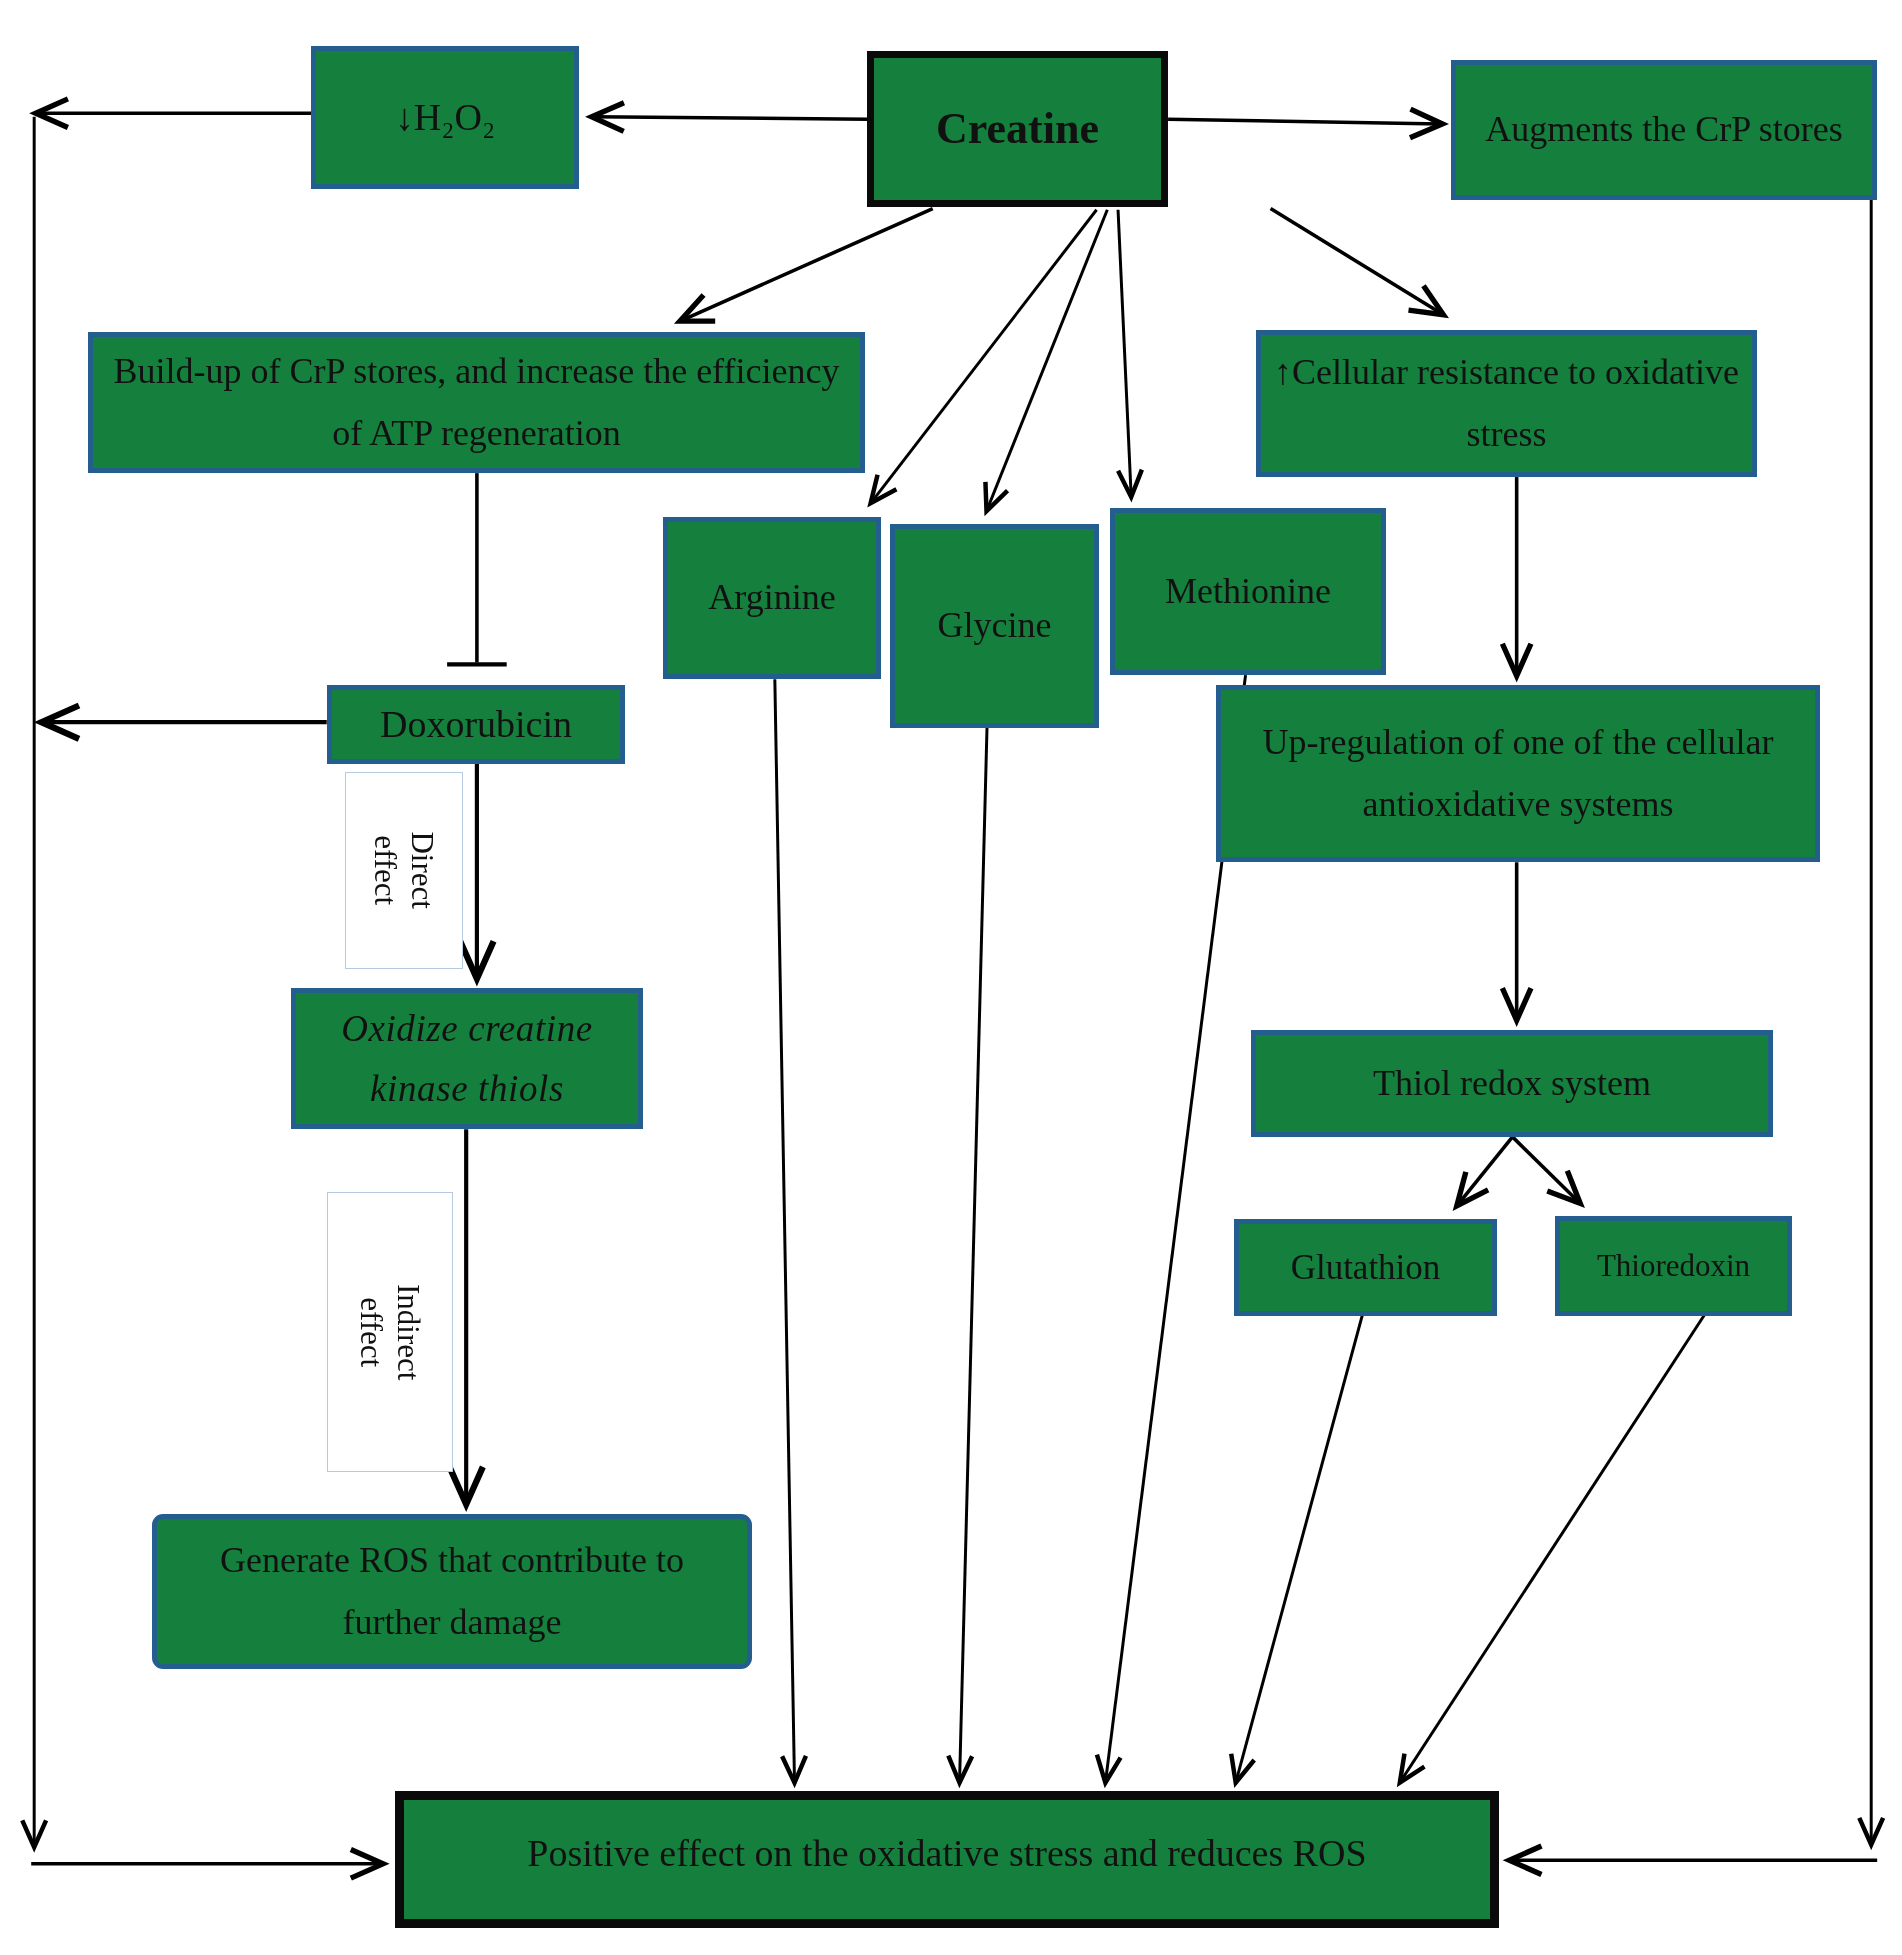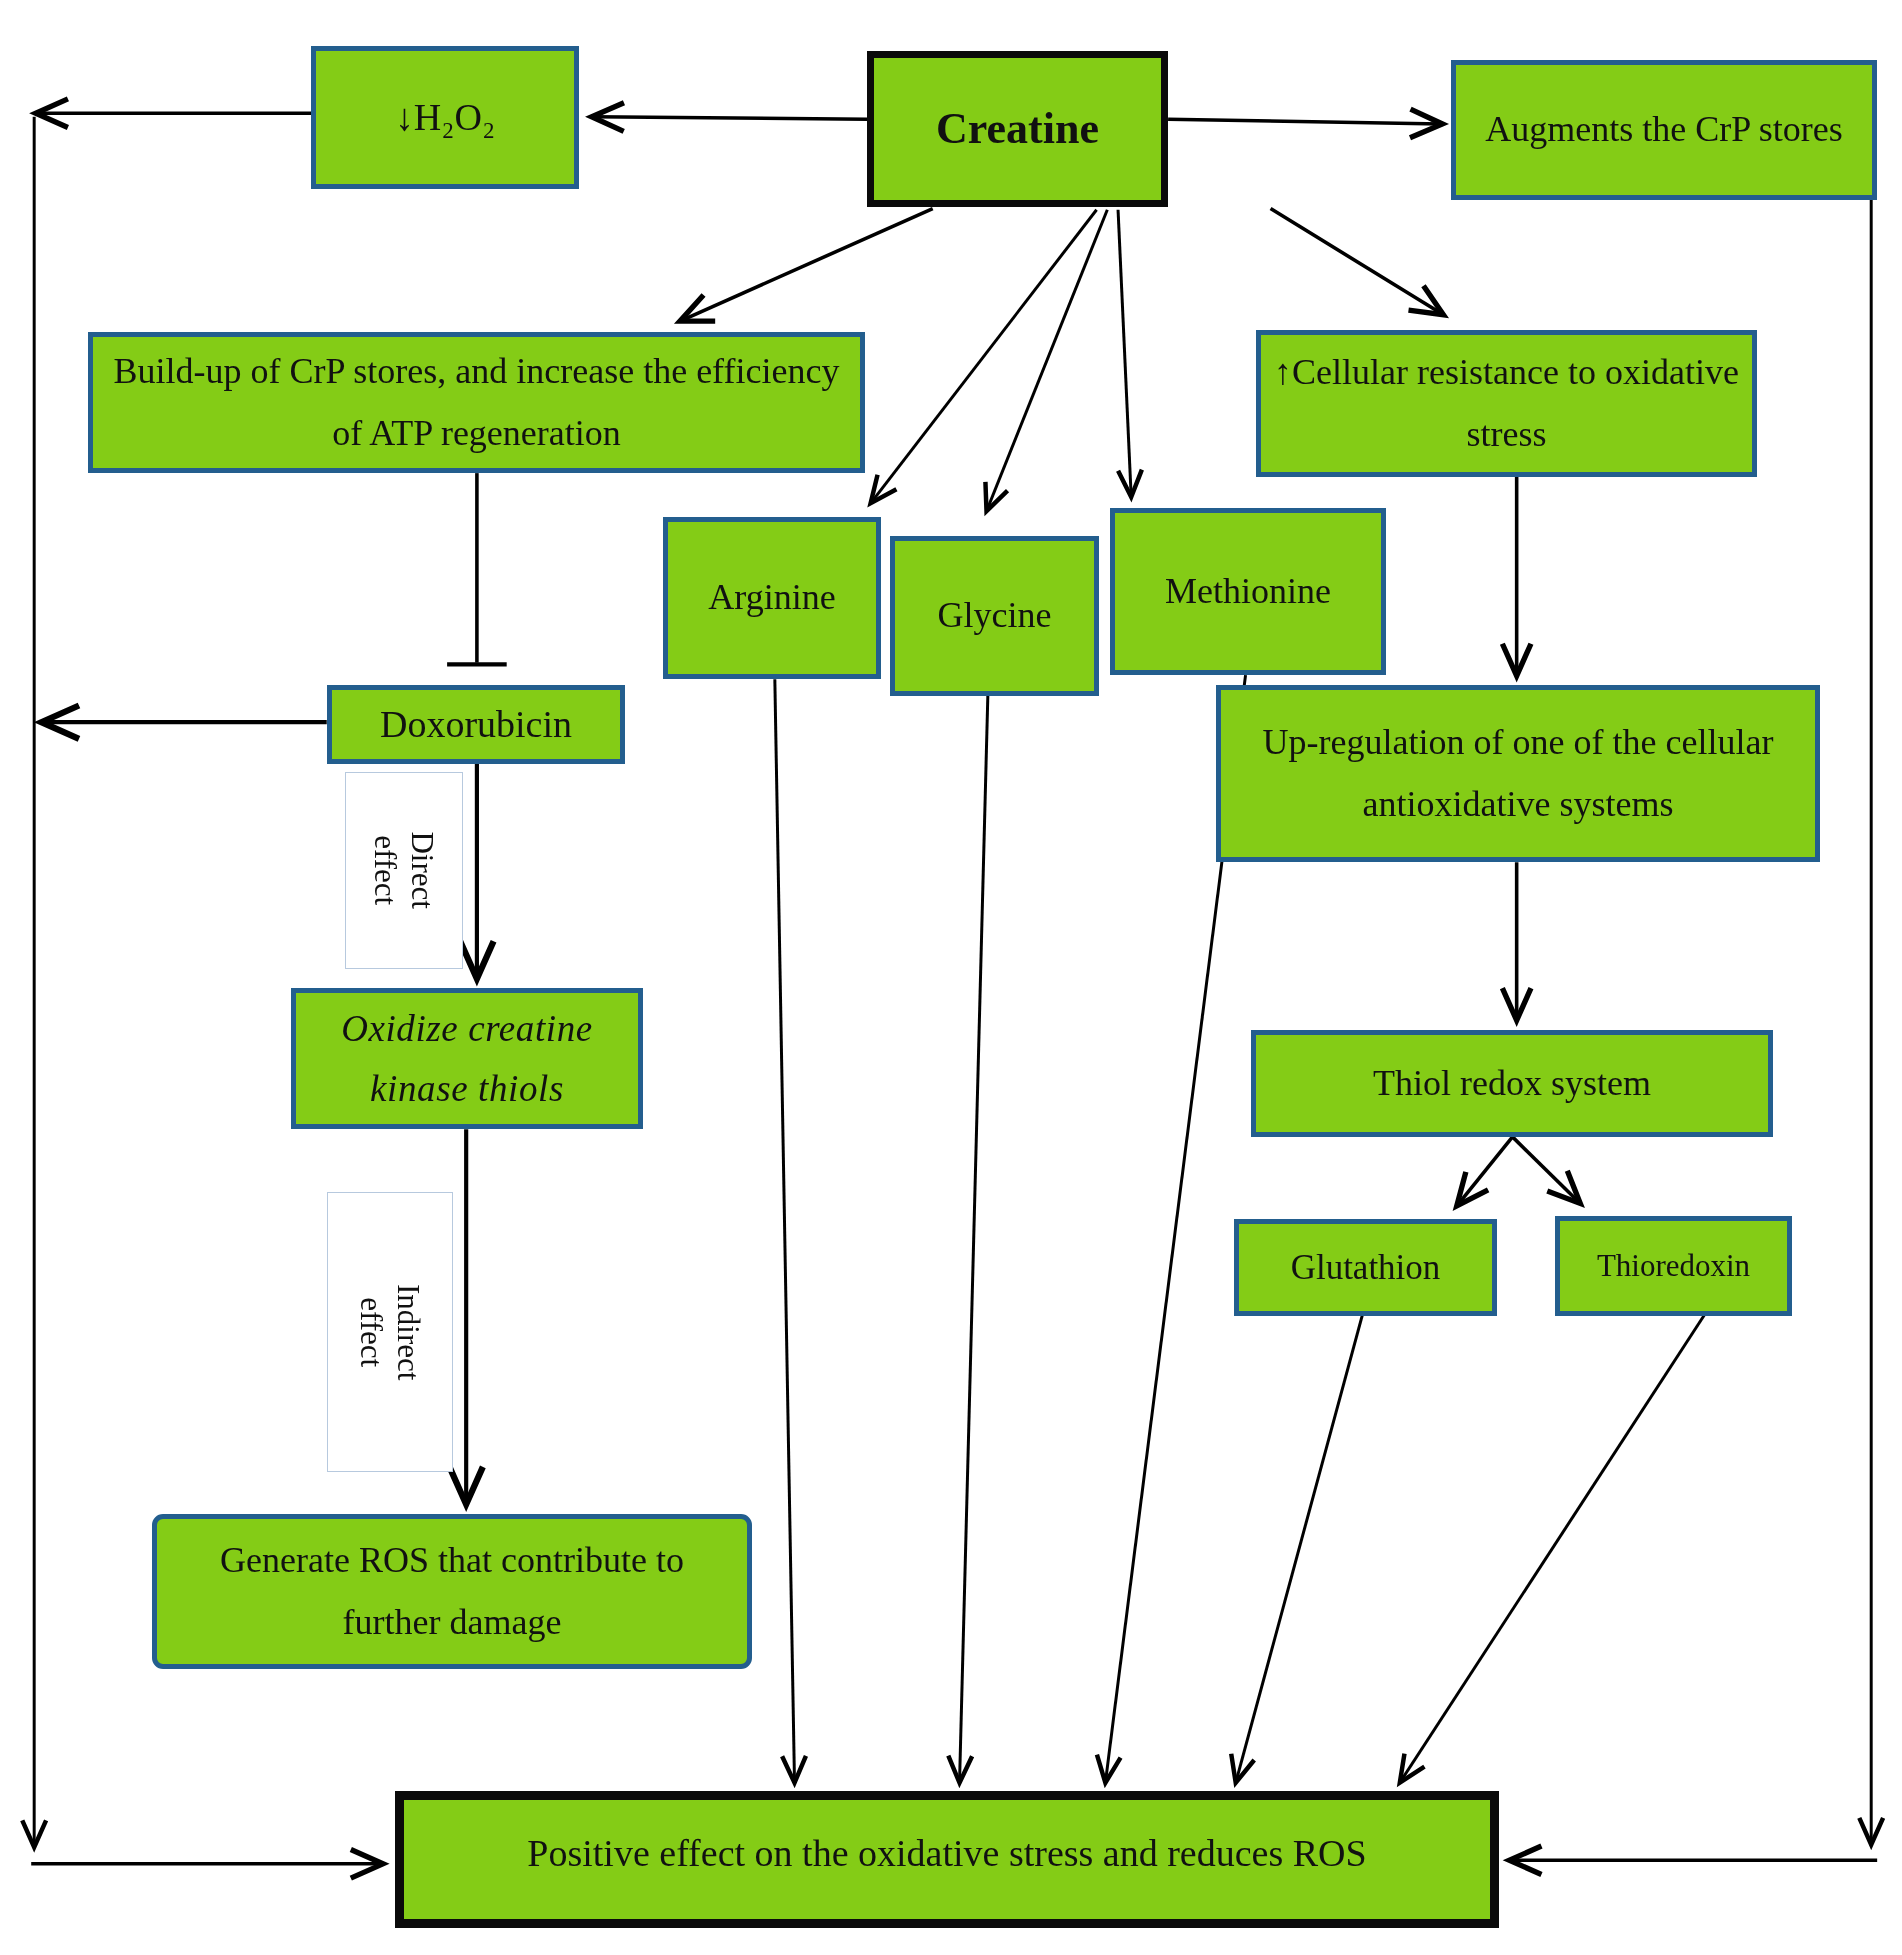--- a/index.html
+++ b/index.html
@@ -8,21 +8,21 @@
     width:1903px;
     height:1955px;
     background:#ffffff;
     font-family:"Liberation Serif","DejaVu Serif",serif;
     color:#111111;
   }
   .wires{position:absolute;left:0;top:0;width:1903px;height:1955px;}
   .node{
     position:absolute;
     box-sizing:border-box;
-    background:#84cc16;
+    background:#15803d;
     display:flex;
     align-items:center;
     justify-content:center;
     text-align:center;
     font-size:36px;
     line-height:1.6;
     z-index:2;
   }
   .node.blue{border:5.4px solid #235e8e;}
   .node.black{border:7.7px solid #0a0a0a;}
@@ -104,21 +104,21 @@
   </div>
 
   <div class="node blue" style="left:1256px;top:330px;width:501px;height:147px;line-height:1.7;">
     <span class="pad">↑Cellular resistance to oxidative stress</span>
   </div>
 
   <div class="node blue" style="left:663px;top:517px;width:218px;height:162px;">
     <span class="pad">Arginine</span>
   </div>
 
-  <div class="node blue" style="left:890px;top:524px;width:209px;height:160px;margin-top:12px;">
+  <div class="node blue" style="left:890px;top:524px;width:209px;height:204px;">
     <span class="pad">Glycine</span>
   </div>
 
   <div class="node blue" style="left:1110px;top:508px;width:276px;height:167px;">
     <span class="pad">Methionine</span>
   </div>
 
   <div class="node blue" style="left:327px;top:685px;width:298px;height:79px;font-size:38px;">
     <span class="pad">Doxorubicin</span>
   </div>

